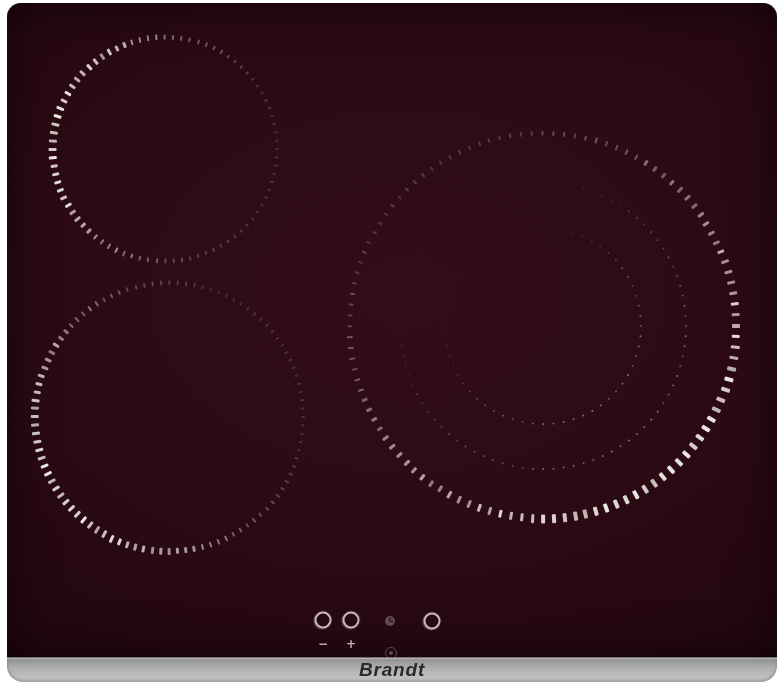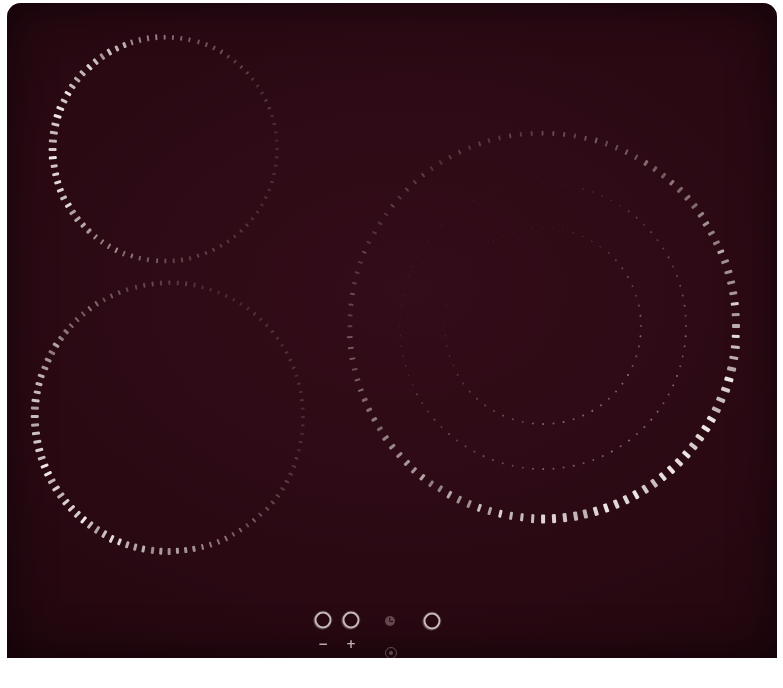--- a/index.html
+++ b/index.html
@@ -525,13 +525,16 @@
     <div class="controls" id="controls">
         <div class="ctl c-ring" style="left: 316px; top: 617px;"></div>
         <div class="ctl c-ring" style="left: 344px; top: 617px;"></div>
         <div class="ctl c-clock" style="left: 383px; top: 618px;"></div>
         <div class="ctl c-ring" style="left: 425px; top: 618px;"></div>
         <div class="ctl key-text" style="left: 316px; top: 641px;">−</div>
         <div class="ctl key-text" style="left: 344px; top: 641px;">+</div>
         <div class="ctl c-fisheye" style="left: 384px; top: 640px;"></div>
       </div>
   </div>
+  <div class="strip">
+    <div class="brand">Brandt</div>
+  </div>
 </div>
 
 </body></html>

